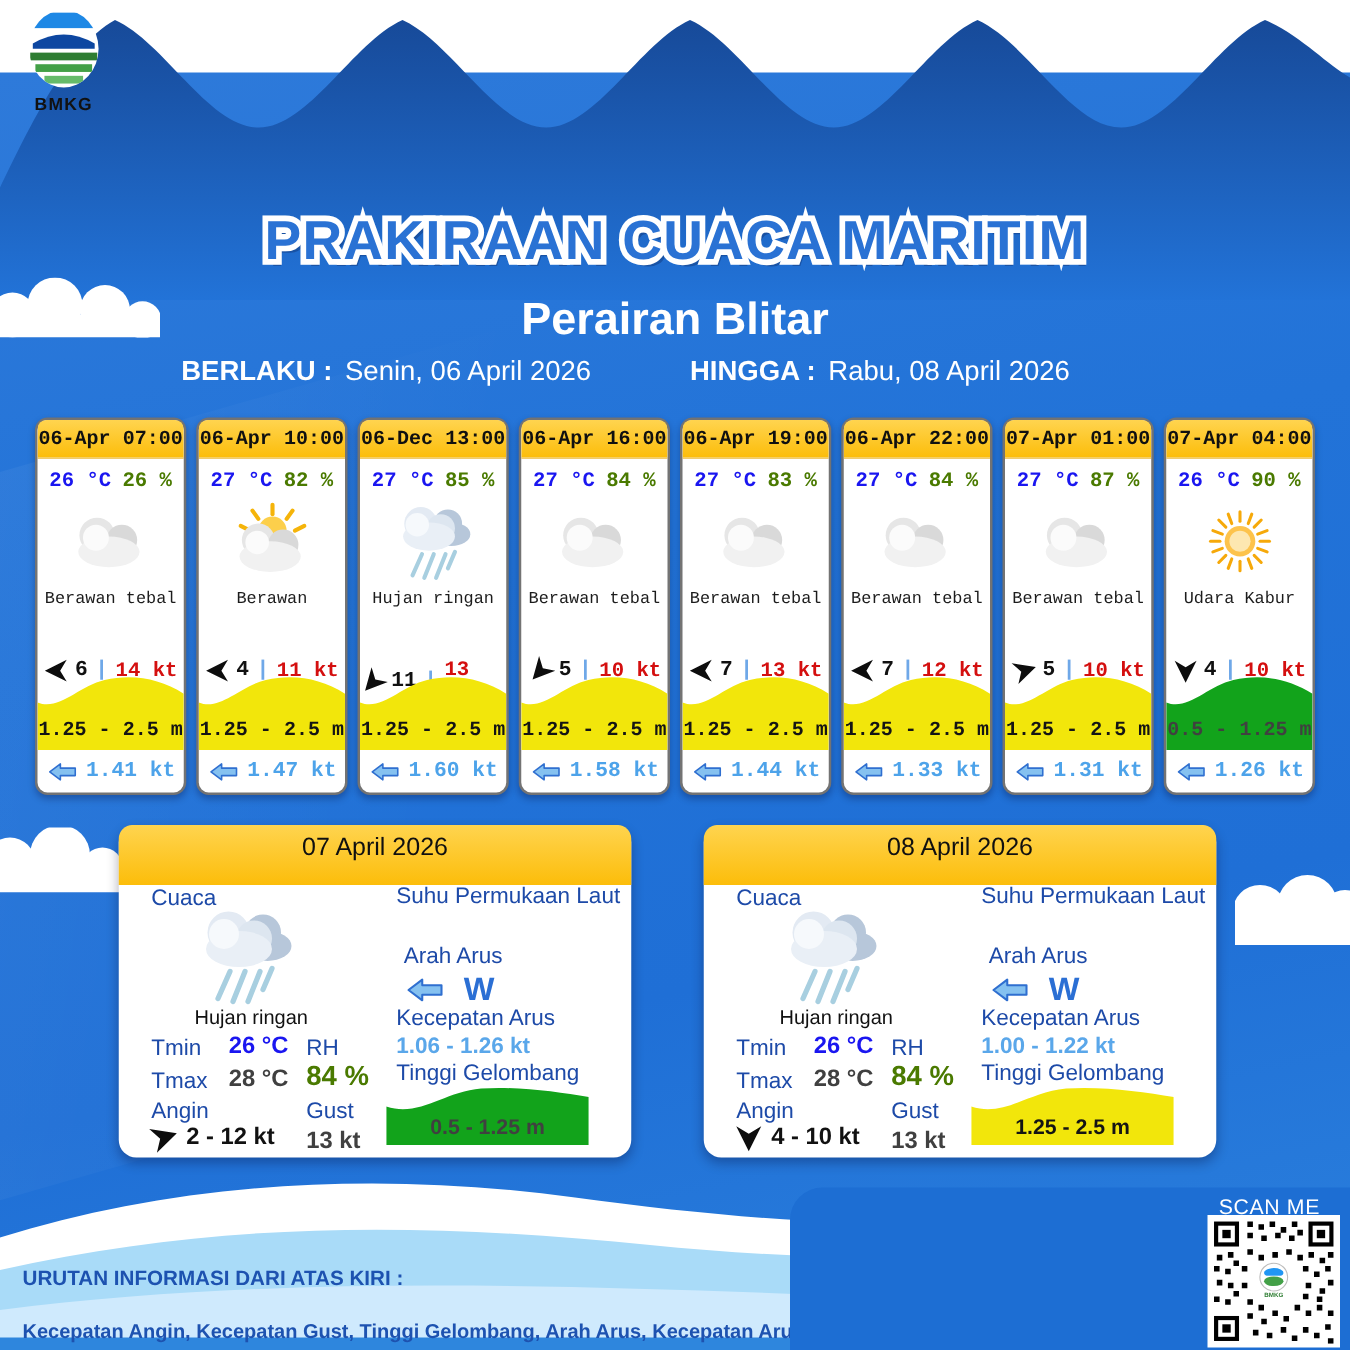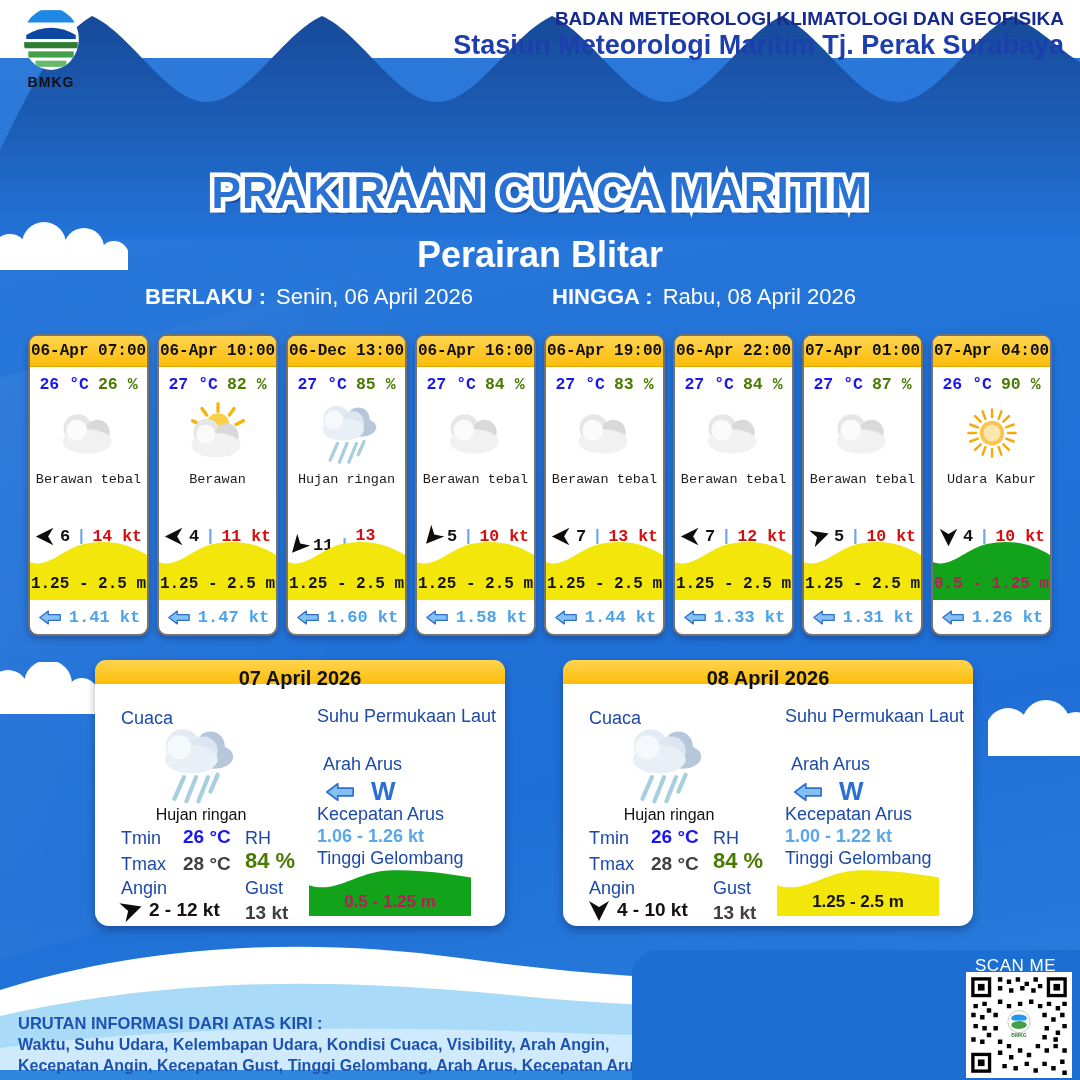--- a/index.html
+++ b/index.html
@@ -48,30 +48,30 @@
   .warr{width:21px;height:21px;}
   .wv{font-weight:bold;font-size:17px;color:#111;}
   .sep{color:#6fa8e8;font-weight:bold;font-size:17px;margin:0 2px;}
   .gv{font-weight:bold;font-size:16.5px;color:#d40f0f;}
   .waveband{position:absolute;left:0;right:0;bottom:34px;height:64px;}
   .waveband svg{position:absolute;left:0;top:0;width:100%;height:100%;}
   .wavefill{fill:#f2e60b;}
   .waveband.green .wavefill{fill:#12a31b;}
   .wv-txt{position:absolute;left:0;bottom:7px;width:100%;text-align:center;
           font-weight:bold;font-size:16px;color:#141414;}
-  .waveband.green .wv-txt{color:#be185d;text-align:center;}
+  .waveband.green .wv-txt{color:#404040;text-align:center;}
   .hc-cur{position:absolute;left:0;right:0;bottom:0;height:34px;display:flex;align-items:center;
           justify-content:center;gap:6px;color:#4da3ea;font-weight:bold;font-size:17px;}
   .carr{width:26px;height:17px;}
   
   .dcard{position:absolute;top:660px;width:410px;height:266px;background:#fff;border-radius:14px;
          box-shadow:0 4px 9px rgba(0,0,40,.3);}
   .c1{left:95px;} .c2{left:563px;}
-  .dc-head{height:24px;line-height:36px;background:linear-gradient(#ffd44f,#fcbd0a);
-           border-radius:11px 11px 0 0;text-align:center;font-weight:bold;font-size:20px;color:#101010;}
+  .dc-head{height:48px;line-height:36px;background:linear-gradient(#ffd44f,#fcbd0a);
+           border-radius:11px 11px 0 0;text-align:center;font-weight:normal;font-size:20px;color:#101010;}
   .dlb{position:absolute;color:#1d4aa8;font-size:18px;}
   .dc-icon{position:absolute;left:46px;top:62px;}
   .dc-cond{position:absolute;left:0;top:146px;width:212px;text-align:center;font-size:16px;color:#111;}
   .dval{position:absolute;font-weight:bold;font-size:19px;}
   .bluev{color:#1a16f0;} .redv{color:#404040;text-align:right;} .greenv{color:#4a7a00;font-size:22px;}
   .dwind{position:absolute;left:24px;top:238px;display:flex;align-items:center;gap:6px;
          font-weight:bold;font-size:19px;color:#111;}
   .dwind .warr{width:24px;height:24px;}
   .dcur{position:absolute;left:228px;top:116px;display:flex;align-items:center;gap:14px;}
   .dcur .carr{width:34px;height:22px;}
@@ -209,24 +209,20 @@
         <rect x="0" y="0" width="60" height="64" fill="#fff"></rect>
         <rect x="0" y="4" width="60" height="12" fill="#1e88e5"></rect>
         <path d="M6,28 Q30,14 54,28 L54,32 L6,32 Z" fill="#0d47a1"></path>
         <rect x="4" y="35" width="52" height="6" fill="#2e7d32"></rect>
         <rect x="8" y="44" width="44" height="6" fill="#43a047"></rect>
         <rect x="15" y="53" width="30" height="6" fill="#66bb6a"></rect>
       </g>
     </svg>
     <div class="logo-txt">BMKG</div>
   </div>
-  <div class="agency">
-    <div class="l1">BADAN METEOROLOGI KLIMATOLOGI DAN GEOFISIKA</div>
-    <div class="l2">Stasiun Meteorologi Maritim Tj. Perak Surabaya</div>
-  </div>
 
   <div class="title">
     <span class="otl" data-text="PRAKIRAAN CUACA MARITIM">PRAKIRAAN CUACA MARITIM</span>
   </div>
   <div class="subtitle">Perairan Blitar</div>
   <div class="validity v1">
     <b>BERLAKU :</b><span>Senin, 06 April 2026</span>
   </div>
   <div class="validity v2">
     <b>HINGGA :</b><span>Rabu, 08 April 2026</span>
@@ -593,21 +589,20 @@
     </div>
   </section>
 
   <svg class="footwave" viewBox="0 0 1080 152" preserveAspectRatio="none">
     <path fill="#ffffff" d="M0,62 C140,18 300,8 460,30 C620,52 760,58 880,44 C960,35 1030,32 1080,36 L1080,152 L0,152 Z"></path>
     <path fill="#a9dbf8" d="M0,88 C180,48 340,50 520,68 C700,86 900,82 1080,64 L1080,152 L0,152 Z"></path>
     <path fill="#cfeafd" d="M0,120 C220,92 440,100 660,108 C840,114 980,110 1080,104 L1080,152 L0,152 Z"></path>
     <path fill="#2e86dd" d="M0,142 L1080,142 L1080,152 L0,152 Z"></path>
   </svg>
   <div class="f-head">URUTAN INFORMASI DARI ATAS KIRI :</div>
-  <div class="f-line fl1">Waktu, Suhu Udara, Kelembapan Udara, Kondisi Cuaca, Visibility, Arah Angin,</div>
   <div class="f-line fl2">Kecepatan Angin, Kecepatan Gust, Tinggi Gelombang, Arah Arus, Kecepatan Arus</div>
 
   <div class="panel">
     <div class="scanme">SCAN ME</div>
     <div class="qr">
       <svg width="100" height="100" viewBox="0 0 90 90">
         <rect x="0" y="0" width="90" height="90" fill="#fff"></rect>
         <rect x="2" y="2" width="18" height="18" fill="#000"></rect>
           <rect x="5" y="5" width="12" height="12" fill="#fff"></rect>
           <rect x="8" y="8" width="6" height="6" fill="#000"></rect>

